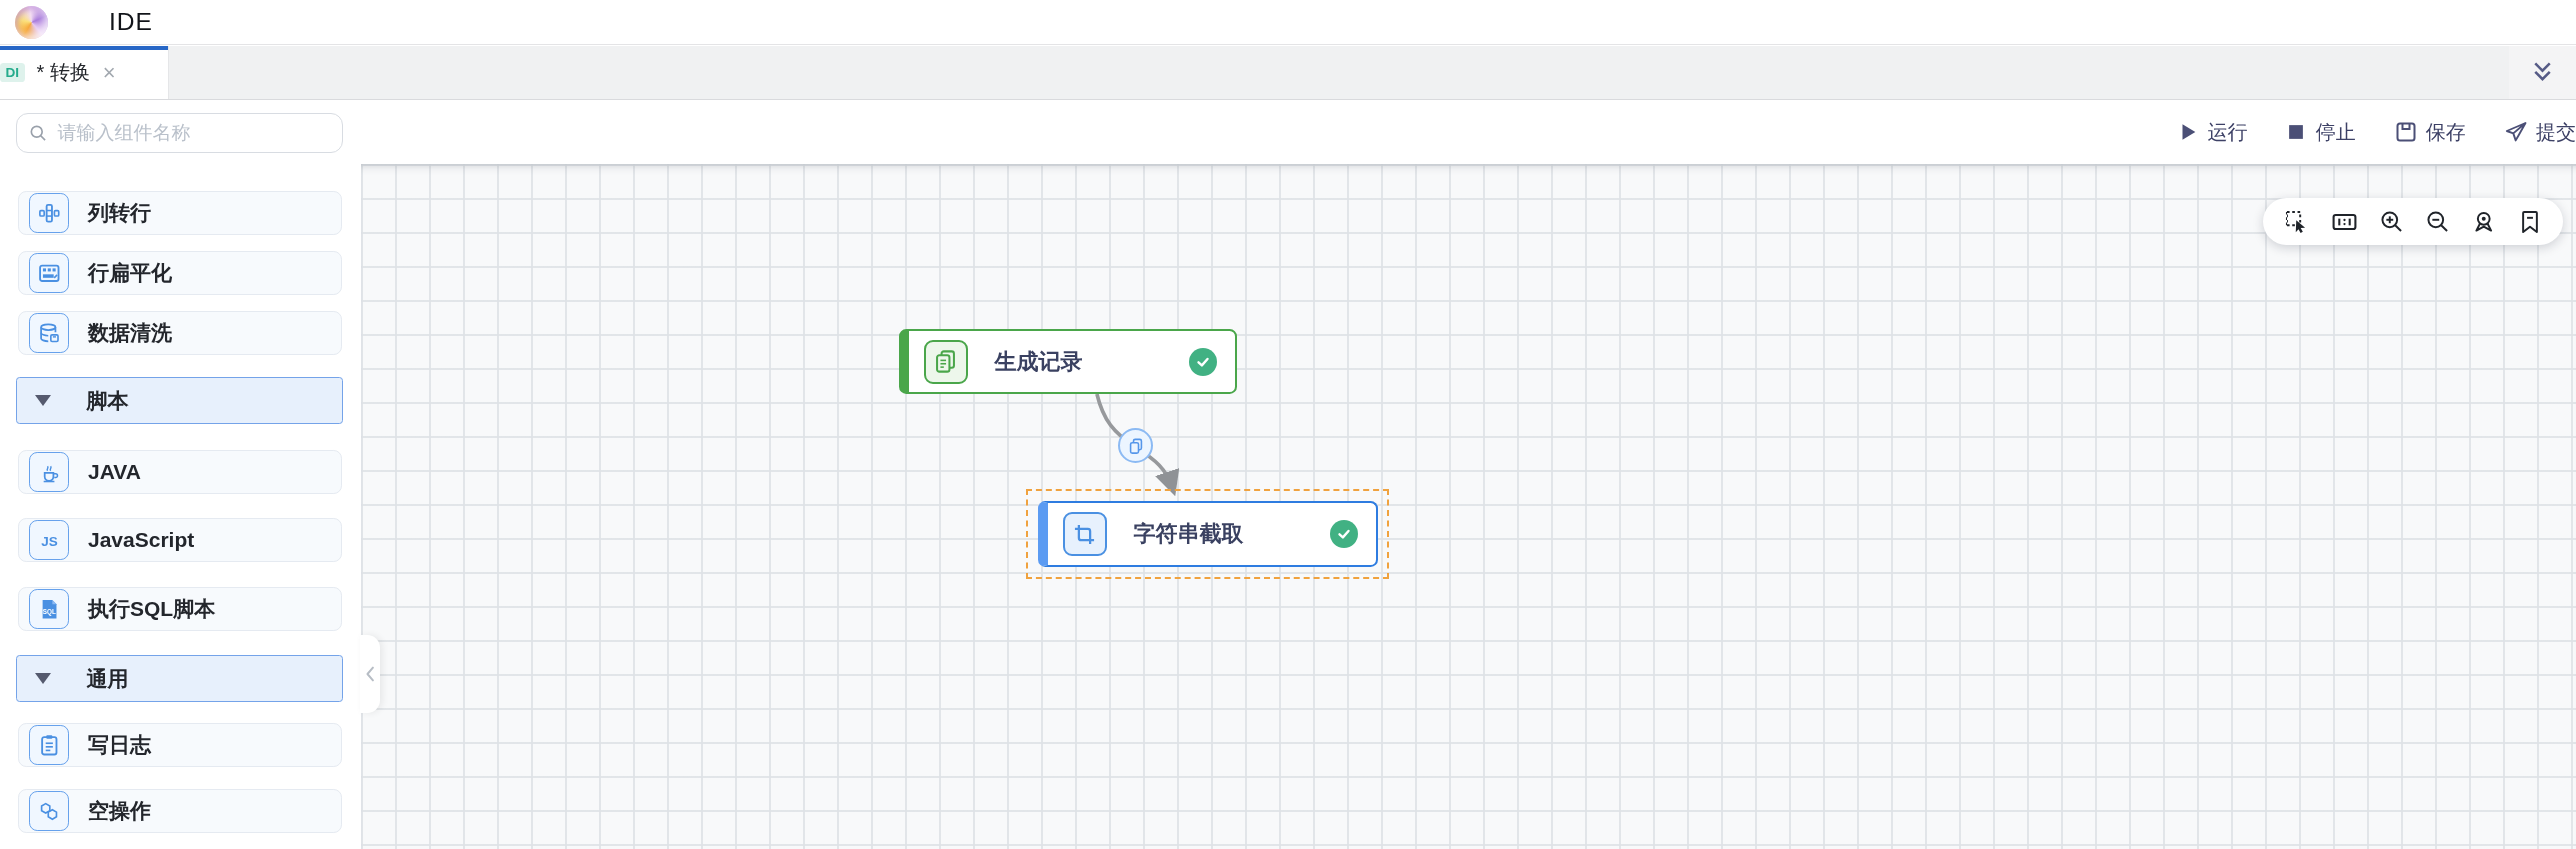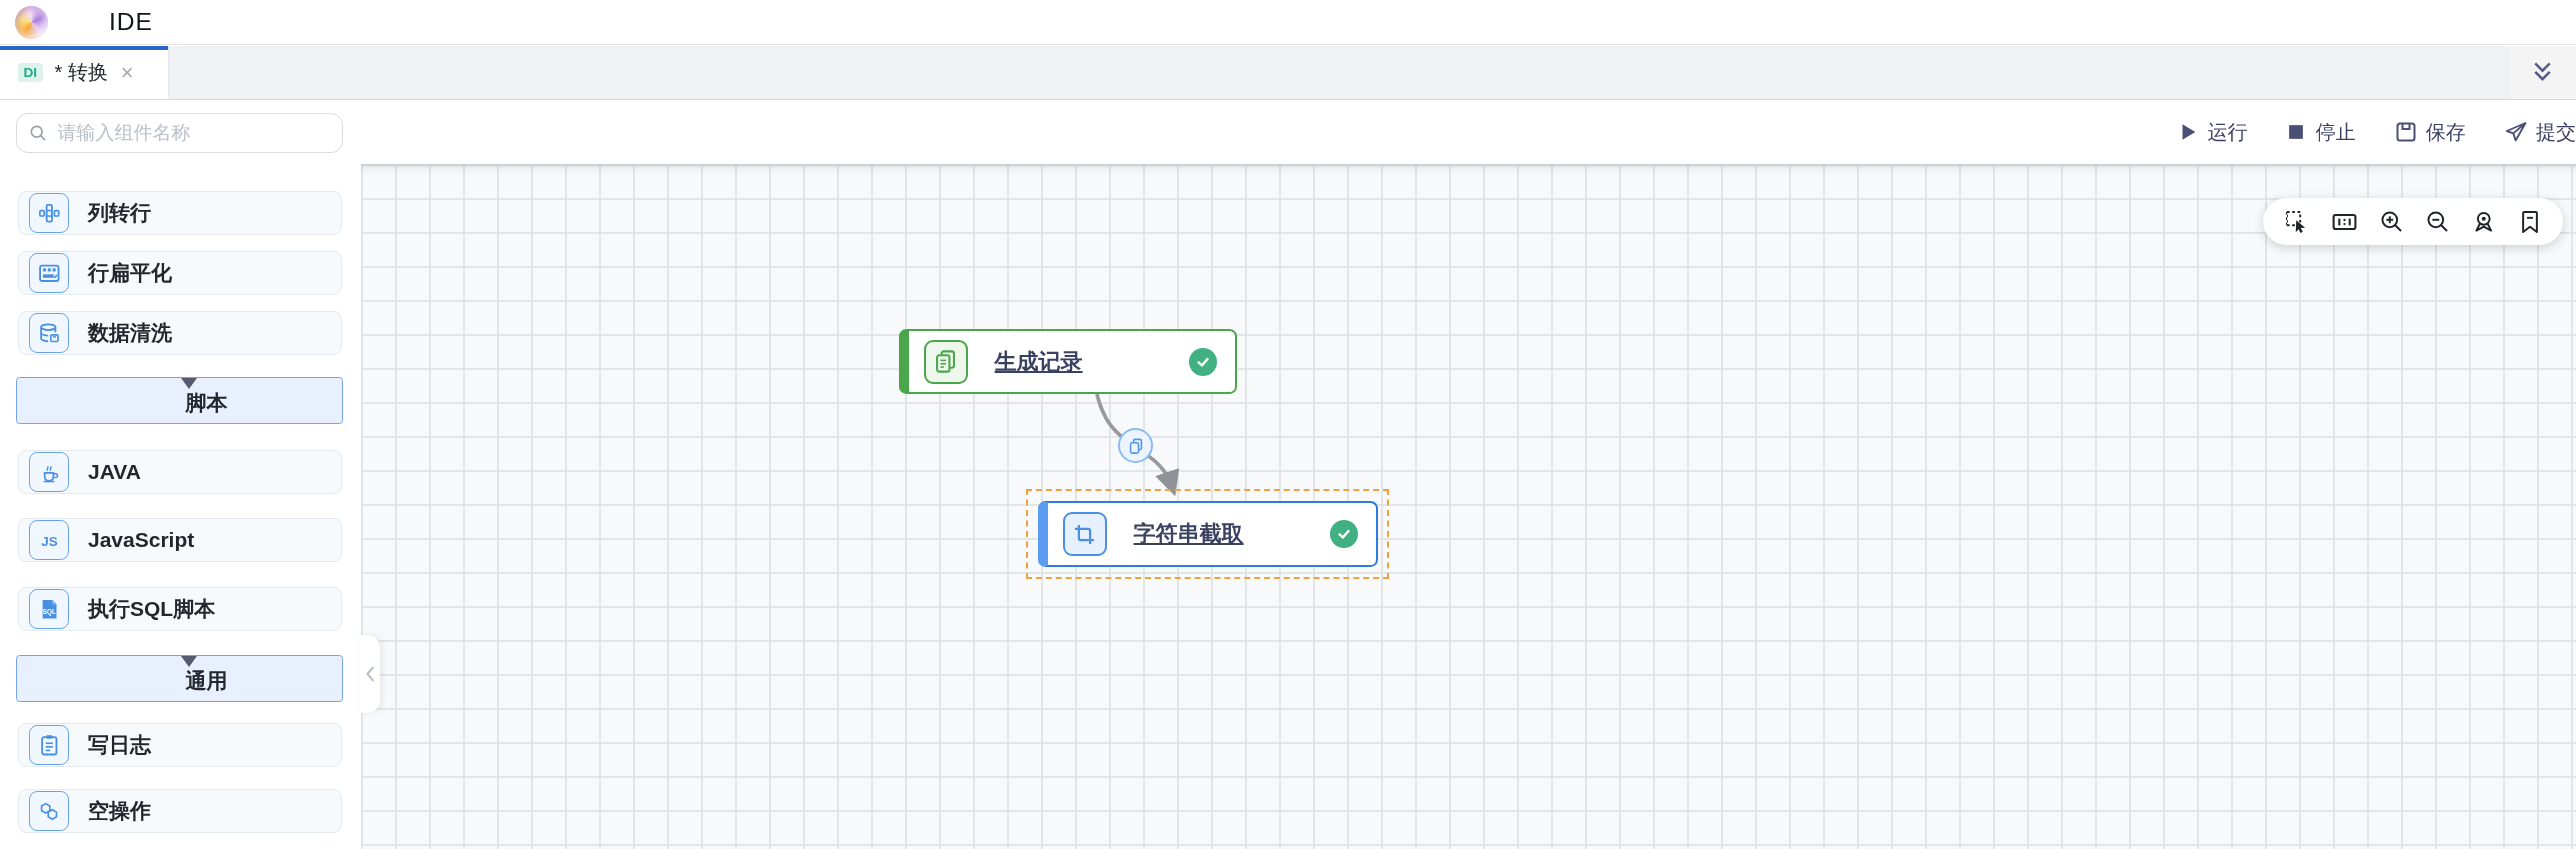--- a/index.html
+++ b/index.html
@@ -12,21 +12,21 @@
             border-bottom:0.9px solid #e4e4e6; display:flex; align-items:center;gap:36px; }
   .logo { width:33px; height:33px; border-radius:50%; margin-left:14.6px;
           background:conic-gradient(from 210deg,#f6a83c,#fbe07a,#f3ddf2,#a87bdc,#e7c9f2,#f6a83c);
           box-shadow:inset -3.6px -3.6px 7.3px rgba(255,255,255,.7), inset 2.7px 2.7px 5.5px rgba(160,90,200,.45); }
   .app-title { margin-left:25.5px; font-size:24.6px; color:#111419; font-weight:500; letter-spacing:0.9px; }
 
   
   .tabstrip { position:absolute; left:0; top:46px; width:2576px; height:54px; background:#f0f1f2;
               border-bottom:0.9px solid #d9dadd; display:flex; }
   .tab { position:relative; width:169px; height:100%; background:#fff; display:flex; align-items:center;
-         padding-left:18px; border-right:0.9px solid #e5e6e8; }
+         border-right:0.9px solid #e5e6e8; }
   .tab::before { content:""; position:absolute; left:0; top:0; width:100%; height:3.6px; background:#2767c6; }
   .tab-badge { background:#def2ec; color:#25ab8c; font-size:13.6px; font-weight:bold; border-radius:3.6px;
                padding:2.7px 5.5px; line-height:1; }
   .tab-label { margin-left:12px; font-size:20px; color:#23262b; }
   .tab-close { margin-left:12.7px; font-size:22px; color:#a2a8af; line-height:1; }
   .tab-collapse { position:absolute; right:0; top:0; width:67px; height:100%; display:flex;
                   align-items:center; justify-content:center; background:#f4f4f5; }
 
   
   .actionbar { position:absolute; top:100px; right:0; height:64px; display:flex; align-items:center;
@@ -42,37 +42,37 @@
                   font-family:"Liberation Sans", sans-serif; background:transparent; }
   .search input::placeholder { color:#b9c0ca; }
   .side-item { position:absolute; left:18px; width:324px; height:44px; background:#f7fafd;
                border:1.4px solid #e5eaf1; border-radius:8.2px; display:flex; align-items:center;
                padding-left:10px; cursor:grab;text-align:center; }
   .icon-box { width:40px; height:40px; border:1.8px solid #66a1ec; border-radius:8.2px; background:#f0f7ff;
               display:flex; align-items:center; justify-content:center; flex:0 0 auto; }
   .side-item .lbl { margin-left:19px; font-size:21px; font-weight:600; color:#23262c; }
   .side-group { position:absolute; left:16.4px; width:327px; height:47px; background:#e7f0fc;
                 border:1.4px solid #74a3e9; border-radius:3.6px; display:flex; align-items:center;
-                padding-left:18px; cursor:pointer;flex-direction:column; }
+                padding-left:18px; cursor:pointer; }
   .tri { width:0; height:0; border-left:8.2px solid transparent; border-right:8.2px solid transparent;
          border-top:11px solid #555a6e; }
   .side-group .lbl { margin-left:35px; font-size:21px; font-weight:600; color:#23262c; }
 
   
   .canvas { position:absolute; left:361px; top:100px; width:2215px; height:750px; background:#fff; }
   .grid { position:absolute; left:0; top:64px; right:0; bottom:0; background-color:#f8f9fa;
           background-image:linear-gradient(rgba(222,226,230,.85) 1.8px, transparent 1.8px),
                            linear-gradient(90deg, rgba(222,226,230,.85) 1.8px, transparent 1.8px);
           background-size:34px 34px;
           box-shadow:inset 0 9px 8.2px -7.3px rgba(95,100,110,.28); }
   .edges { position:absolute; left:0; top:0; width:100%; height:100%; z-index:2; pointer-events:none; }
 
   .node { position:absolute; background:#fff; border-radius:7.3px; display:flex; align-items:center;
           padding-left:14.6px; z-index:4; cursor:pointer; }
-  .node .title { margin-left:27px; font-size:22px; font-weight:600; color:#3a4161;text-decoration:underline; }
+  .node .title { margin-left:27px; font-size:22px; font-weight:600; color:#3a4161; }
   .node .check { margin-left:auto; margin-right:18px; width:28px; height:28px; border-radius:50%;
                  background:#41b183; display:flex; align-items:center; justify-content:center; }
   .node-icon { width:44px; height:44px; border-radius:9px; display:flex; align-items:center;
                justify-content:center; flex:0 0 auto; }
   .node-green { left:538px; top:229px; width:338px; height:65px;
                 border:2.7px solid #4aa64a; border-left:10px solid #4aa64a; }
   .node-green .node-icon { border:2.3px solid #4aa64a; background:#edf7eb; }
   .selection { position:absolute; left:665px; top:389px; width:363px; height:90px;
                border:2.7px dashed #f0a23e; z-index:3; }
   .node-blue { left:677px; top:401px; width:340px; height:66px;

